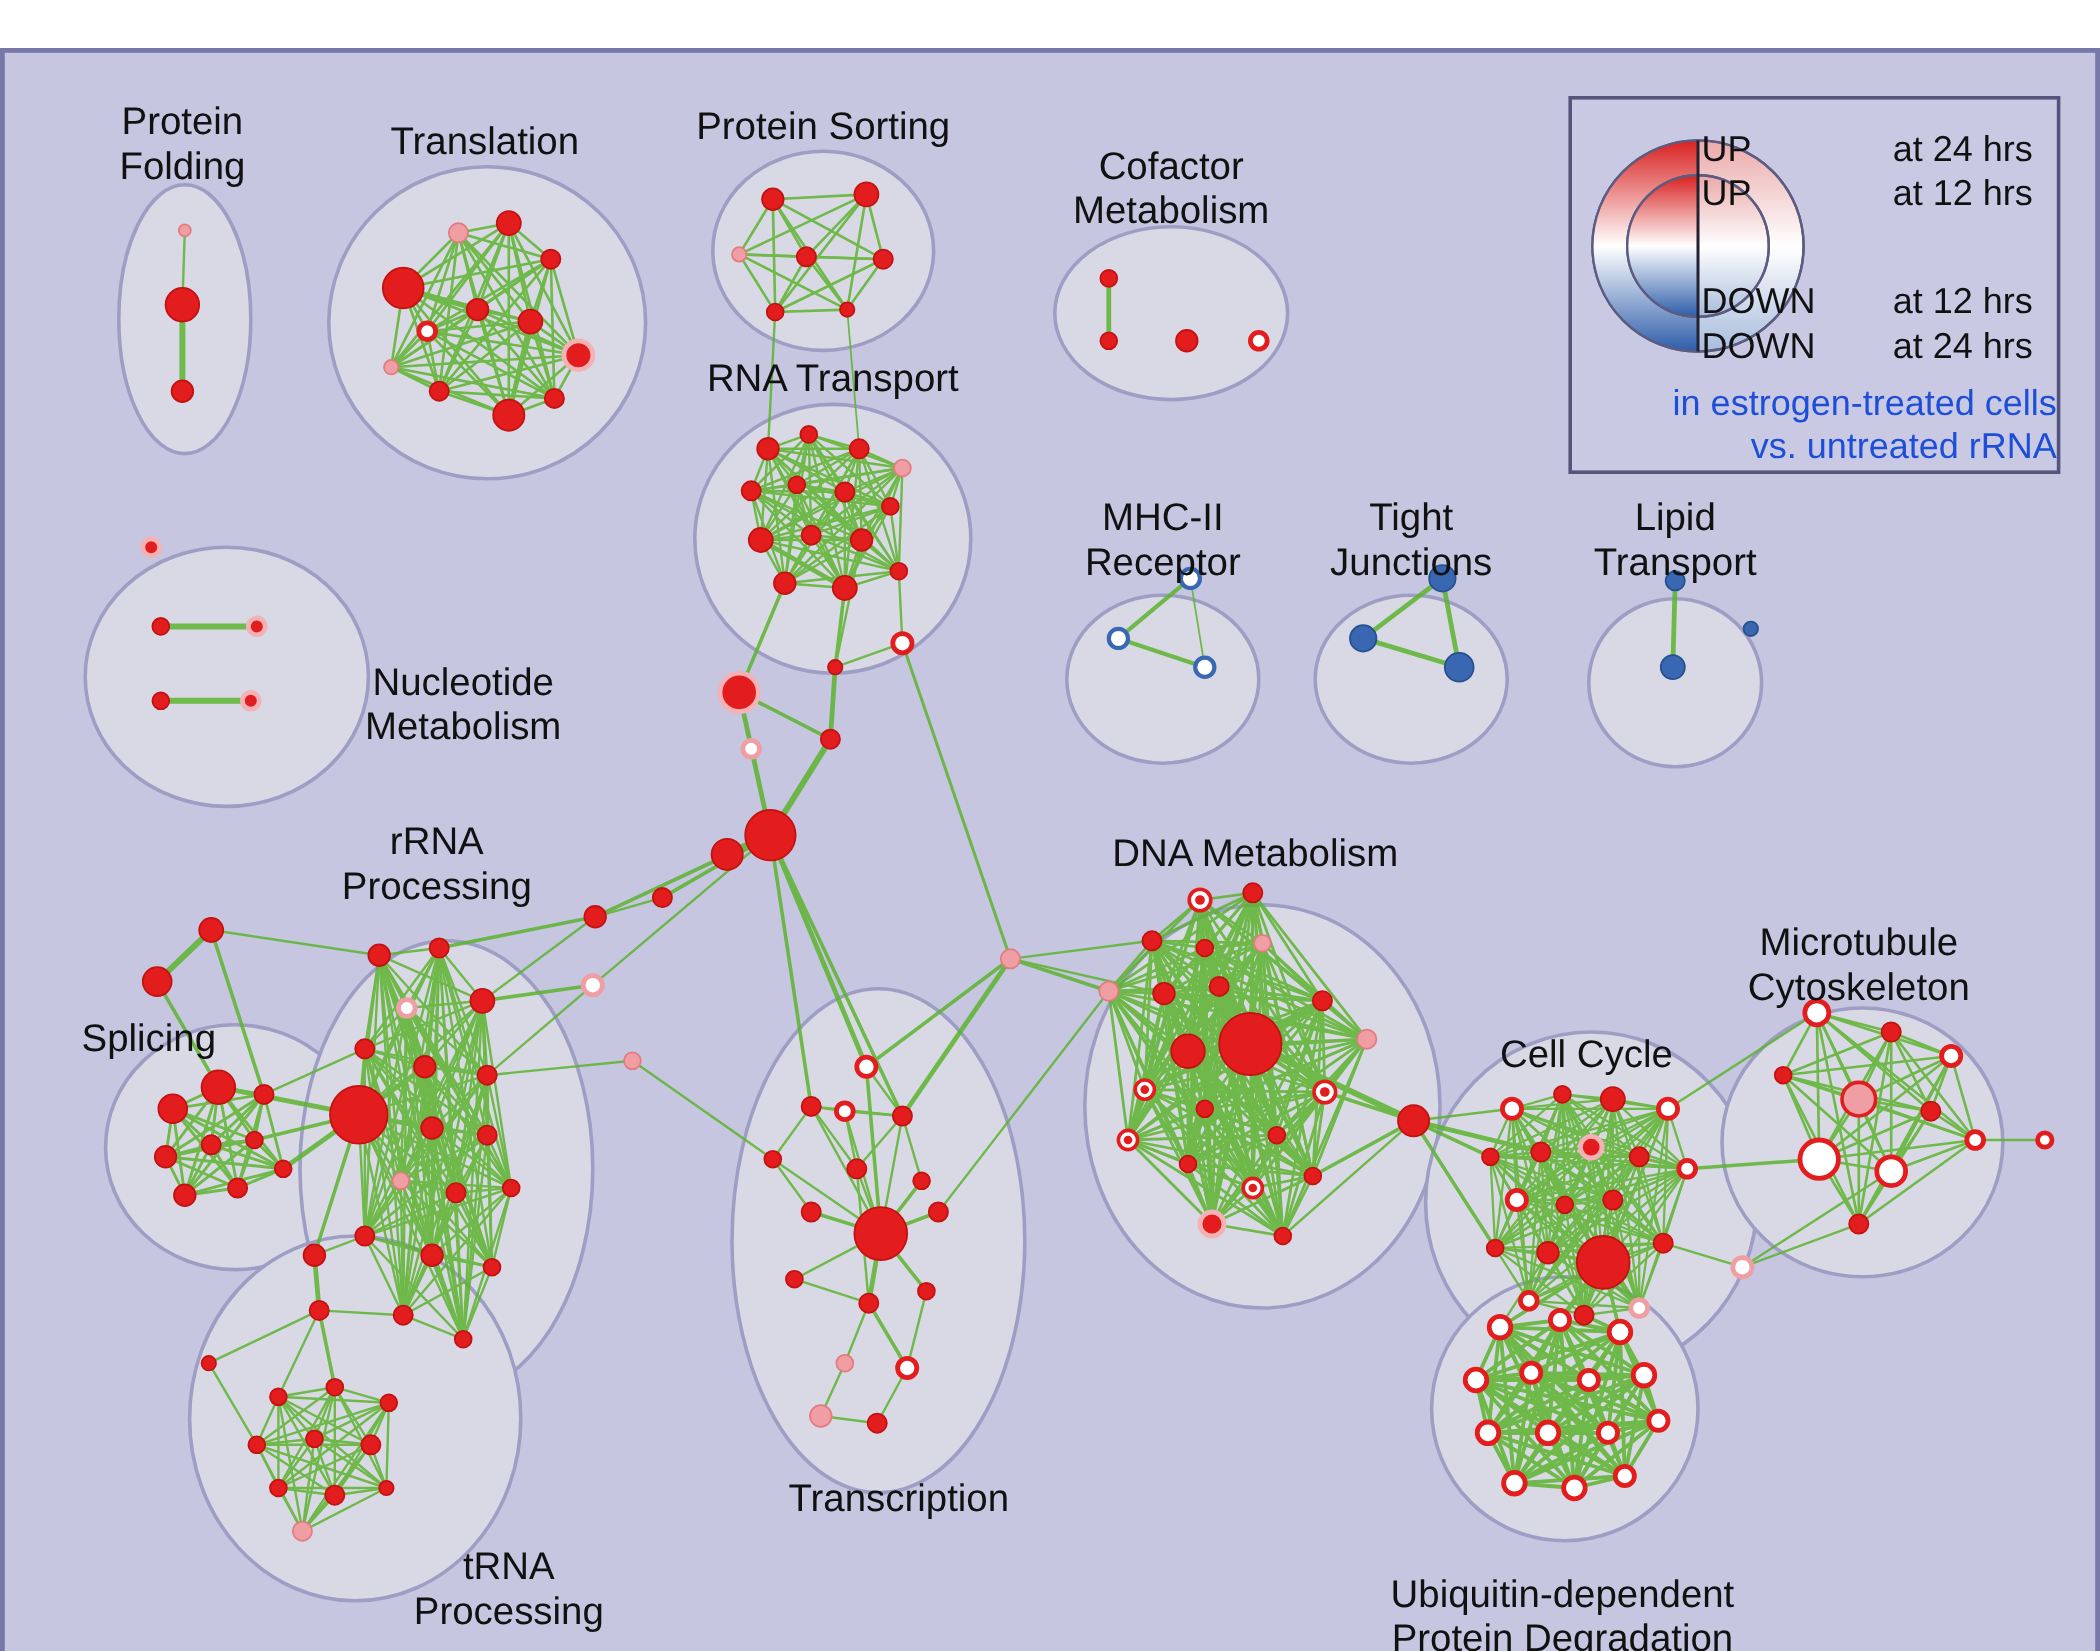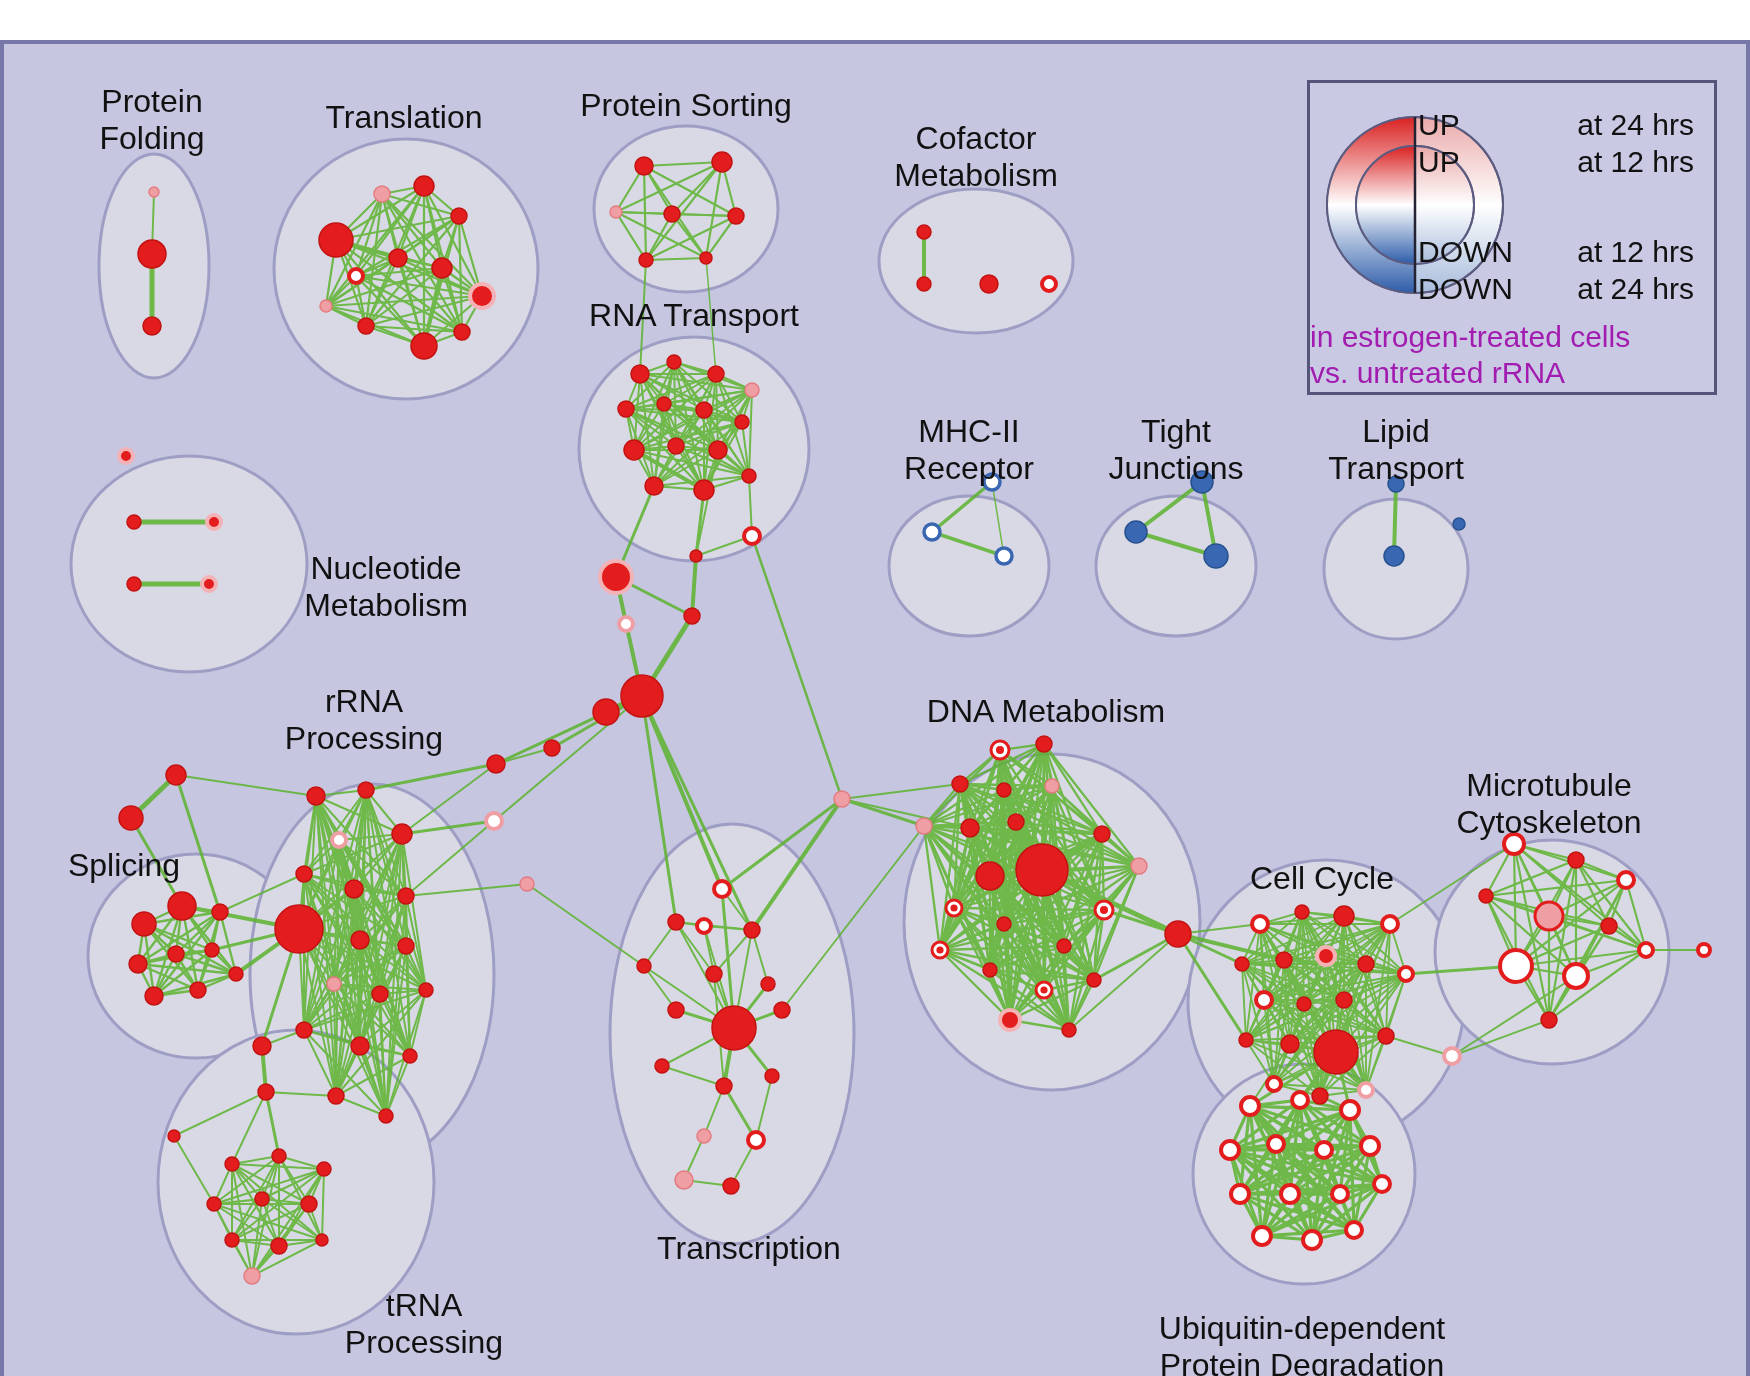--- a/index.html
+++ b/index.html
@@ -6,22 +6,22 @@
   body{font-family:"Liberation Sans",sans-serif;}
   #stage{position:relative;width:1750px;height:1376px;box-sizing:border-box;
          border:4px solid #7878a8;overflow:hidden;}
   #net{position:absolute;left:0;top:0;}
   #net text{font-family:"Liberation Sans",sans-serif;}
   .legend{position:absolute;left:1303px;top:36px;width:410px;height:315px;
           box-sizing:border-box;border:3px solid #55557c;background:#c9c9e4;}
   .legend svg{position:absolute;left:0;top:0;}
   .lg-row{position:absolute;left:108px;right:20px;height:36px;display:flex;
           justify-content:space-between;align-items:center;font-size:30px;color:#111;}
-  .lg-caption{position:absolute;left:0;right:0;top:236px;text-align:left;
-              font-size:30px;line-height:36px;color:#a21caf;}
+  .lg-caption{position:absolute;left:0;right:0;top:236px;text-align:right;
+              font-size:30px;line-height:36px;color:#1d4ed8;}
 </style>
 </head>
 <body>
 
 <div id="stage" style="background: rgb(198, 198, 225); border-color: rgb(120, 120, 168); margin-top: 40px;">
   <svg id="net" width="1750" height="1376" viewBox="0 0 1750 1376">
       <ellipse cx="150" cy="222" rx="55" ry="112" fill="#d9d9e6" stroke="#9e9ec4" stroke-width="3"></ellipse>
       <ellipse cx="402" cy="225" rx="132" ry="130" fill="#d9d9e6" stroke="#9e9ec4" stroke-width="3"></ellipse>
       <ellipse cx="682" cy="165" rx="92" ry="83" fill="#d9d9e6" stroke="#9e9ec4" stroke-width="3"></ellipse>
       <ellipse cx="972" cy="217" rx="97" ry="72" fill="#d9d9e6" stroke="#9e9ec4" stroke-width="3"></ellipse>

